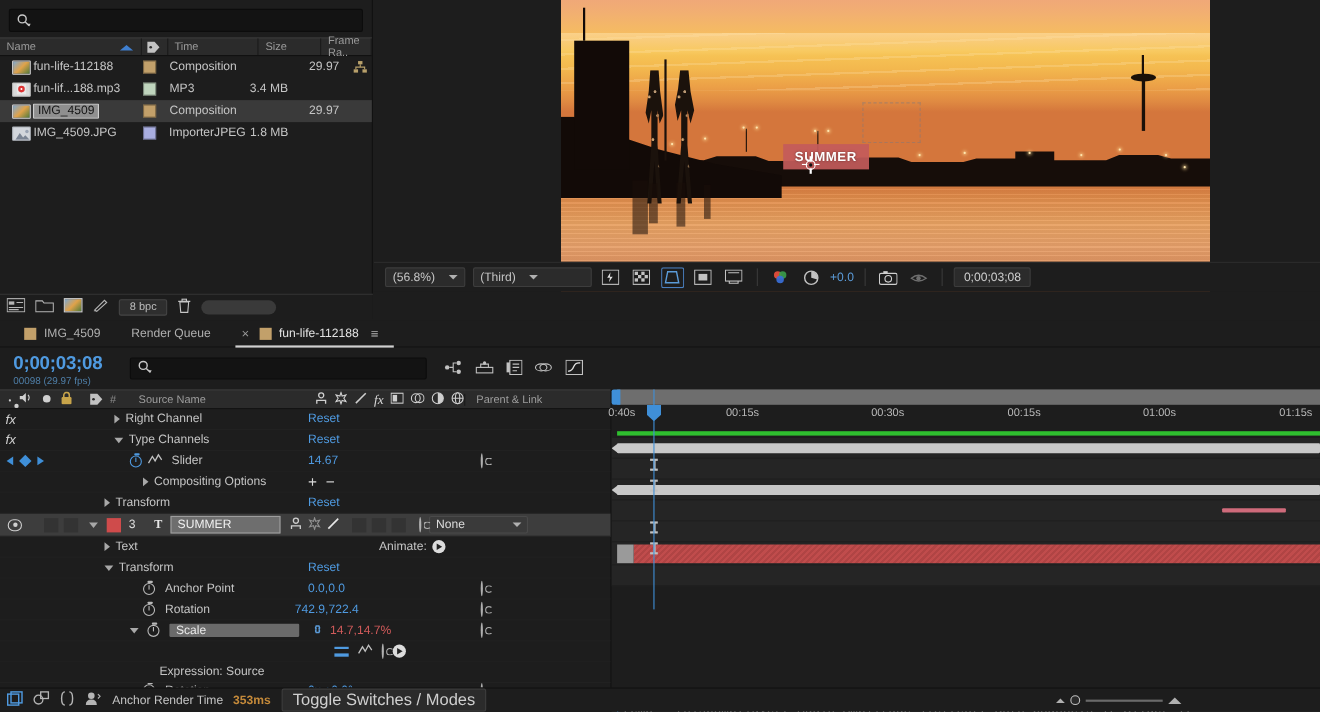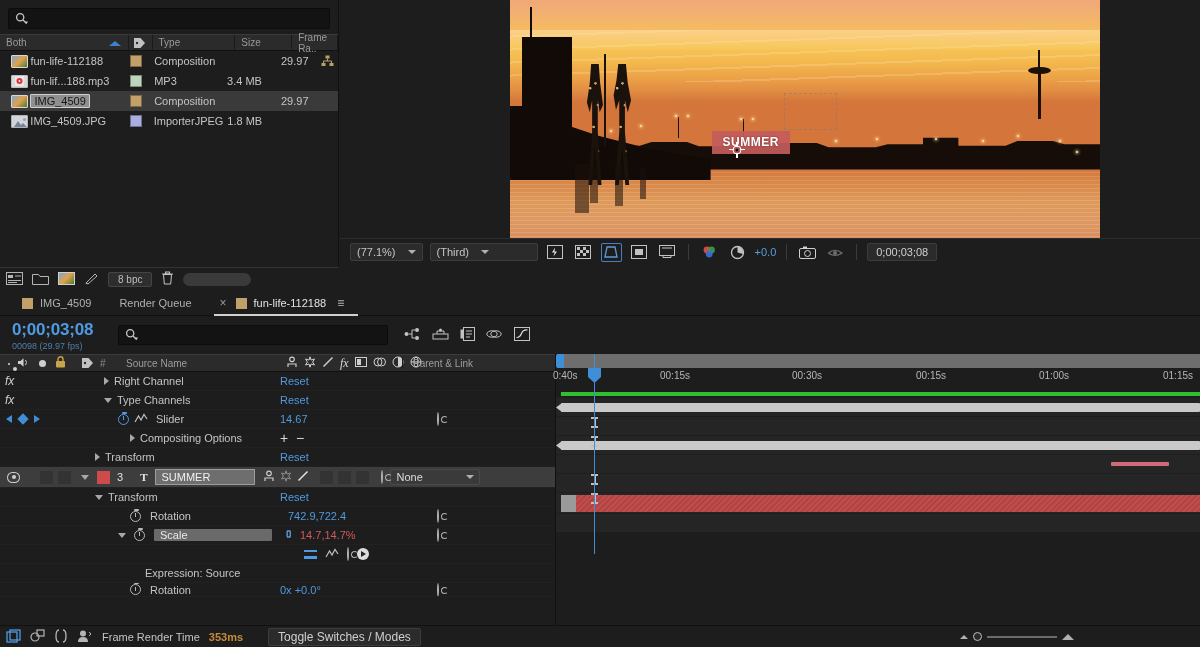--- a/index.html
+++ b/index.html
@@ -265,21 +265,21 @@
   .tl-colhead {
     display: flex; align-items: center; height: 18px;
     background: #2b2b2b; border-top: 1px solid #3a3a3a; border-bottom: 1px solid #111;
     font-size: 10px; color: #9d9d9d;
   }
   .tlc-av { display: flex; align-items: center; gap: 9px; width: 76px; padding-left: 8px; }
   .tlc-tag { width: 22px; display: flex; align-items: center; justify-content: center; }
   .tlc-num { width: 22px; padding-left: 2px; color: #8c8c8c; }
   .tlc-src { width: 160px; padding-left: 6px; }
   .tlc-switches { width: 122px; display: flex; align-items: center; gap: 6px; padding-left: 6px; }
-  .tlc-parent { flex: 1; padding-left: 10px; border-left: 1px solid #1a1a1a; }
+  .tlc-parent { flex: 1; padding-left: 10px; border-left: 1px solid #1a1a1a; margin-left: 20px; }
 
   .row {
     display: flex; align-items: center; height: 19px;
     font-size: 11px; border-bottom: 1px solid #212121; position: relative;
   }
   .row.prop { color: #c4c4c4; }
   .row.layer-row { background: #3d3d3d; height: 21px; }
   .row .fxlabel { width: 26px; padding-left: 5px; color: #cfcfcf; font-style: italic; font-size: 12px; }
   .row .keynav { width: 66px; display: flex; align-items: center; gap: 7px; padding-left: 6px; }
   .row .indent-label { display: flex; align-items: center; gap: 5px; }
@@ -398,21 +398,21 @@
   }
 
   .status-bar {
     position: absolute; left: 0; bottom: 0; width: 1200px; height: 22px;
     background: #1d1d1d; border-top: 1px solid #111;
     display: flex; align-items: center; padding: 0 6px; gap: 9px; font-size: 11px;
   }
   .status-bar .frt-val { color: #c58a3a; font-weight: bold; }
   .toggle-chip {
     background: #2b2b2b; border: 1px solid #3d3d3d; border-radius: 2px;
-    padding: 1px 9px; color: #cfcfcf; font-size: 12px; margin-left: 16px;
+    padding: 1px 9px; color: #cfcfcf; font-size: 15px; margin-left: 1px;
   }
   .zoom-slider { display: flex; align-items: center; gap: 5px; margin-left: auto; margin-right: 120px; }
   .zs-track { width: 70px; height: 2px; background: #6a6a6a; position: relative; }
   .zs-knob { width: 9px; height: 9px; border-radius: 50%; border: 1.5px solid #c0c0c0; background: #2a2a2a; }
   .mini-mt { width: 0; height: 0; border-left: 6px solid transparent; border-right: 6px solid transparent; border-bottom: 6px solid #b0b0b0; }
   .mini-mt.sm { border-left-width: 4px; border-right-width: 4px; border-bottom-width: 4px; }
 </style>
 </head>
 <body>
 
@@ -427,31 +427,31 @@
               <line x1="8" y1="8" x2="11.5" y2="11.5" stroke="#c8c8c8" stroke-width="1.3"></line>
               <polygon points="10,9.5 13,9.5 11.5,12" fill="#c8c8c8"></polygon>
             </svg>
         </span>
         <input type="text" value="" placeholder="" style="">
       </div>
     </div>
 
     <div class="col-head">
       <div class="ch-name">
-        <span>Both</span>
+        <span>Name</span>
         <span class="sort-arrow"></span>
       </div>
       <div class="ch-tag">
         <svg width="13" height="12" viewBox="0 0 13 12">
             <path d="M1 1 L7.5 1 L12 6 L7.5 11 L1 11 Z" fill="#c2c2c2"></path>
             <circle cx="4" cy="6" r="1.2" fill="#2b2b2b"></circle>
           </svg>
       </div>
       <div class="ch-type">
-        <span>Type</span>
+        <span>Time</span>
       </div>
       <div class="ch-size">
         <span>Size</span>
       </div>
       <div class="ch-fr">
         <span>Frame Ra..</span>
       </div>
     </div>
 
     <div class="file-list">
@@ -637,21 +637,21 @@
         <span class="cross" style="left:0;top:7px;width:5px;height:1.5px"></span>
         <span class="cross" style="right:0;top:7px;width:5px;height:1.5px"></span>
         <span class="cross" style="left:7px;top:0;width:1.5px;height:5px"></span>
         <span class="cross" style="left:7px;bottom:0;width:1.5px;height:5px"></span>
         <span class="dot"></span>
       </div>
     </div>
 
     <div class="viewer-toolbar">
       <div class="vt-select">
-        <span>(77.1%)</span>
+        <span>(56.8%)</span>
         <span class="caret-dn"></span>
       </div>
       <div class="vt-select" style="min-width:108px">
         <span>(Third)</span>
         <span class="caret-dn"></span>
       </div>
 
       <span class="vt-btn">
         <svg width="16" height="14" viewBox="0 0 16 14">
             <rect x=".5" y=".5" width="15" height="13" fill="none" stroke="#c2c2c2"></rect>
@@ -959,38 +959,58 @@
           <span class="switch-sq" style="margin-left:11px"></span>
           <span class="switch-sq" style="margin-left:5px"></span>
           <span class="switch-sq" style="margin-left:5px"></span>
           <span style="margin-left:12px"><span class="swirl"></span></span>
           <span class="parent-sel" style="margin-left:7px">
             <span>None</span>
             <span class="caret-dn"></span>
           </span>
         </div>
 
+        <div class="row prop">
+          <span style="width:95px"></span>
+          <span class="indent-label">
+            <span class="arrow-r"></span>
+            <span>Text</span>
+          </span>
+          <span class="animate-lbl">
+            <span>Animate:</span>
+            <span class="play-circle"></span>
+          </span>
+        </div>
 
         <div class="row prop">
           <span style="width:95px"></span>
           <span class="indent-label">
             <span class="arrow-d"></span>
             <span>Transform</span>
           </span>
           <span class="value" style="position:absolute;left:280px">Reset</span>
         </div>
 
+        <div class="row prop">
+          <span style="width:130px"></span>
+          <span class="indent-label">
+            <span class="stopwatch"></span>
+            <span style="margin-left:4px">Anchor Point</span>
+          </span>
+          <span class="value" style="position:absolute;left:280px">0.0,0.0</span>
+          <span style="position:absolute;left:437px"><span class="swirl"></span></span>
+        </div>
 
         <div class="row prop">
           <span style="width:130px"></span>
           <span class="indent-label">
             <span class="stopwatch"></span>
             <span style="margin-left:4px">Rotation</span>
           </span>
-          <span class="value" style="position:absolute;left:288px">742.9,722.4</span>
+          <span class="value" style="position:absolute;left:268px">742.9,722.4</span>
           <span style="position:absolute;left:437px"><span class="swirl"></span></span>
         </div>
 
         <div class="row prop">
           <span style="width:118px"></span>
           <span class="indent-label">
             <span class="arrow-d"></span>
             <span class="stopwatch" style="margin-left:3px"></span>
             <span class="prop-sel" style="margin-left:4px">Scale</span>
           </span>
@@ -1115,21 +1135,21 @@
             <path d="M9 1 Q12 1 12 7 Q12 13 9 13" fill="none" stroke="#b5b5b5" stroke-width="1.3"></path>
           </svg>
       </span>
       <span>
         <svg width="16" height="14" viewBox="0 0 16 14">
             <circle cx="6" cy="4.5" r="3" fill="#b5b5b5"></circle>
             <path d="M1 13 Q1 8 6 8 Q11 8 11 13 Z" fill="#b5b5b5"></path>
             <path d="M12 3 l2 2 l-2 2" fill="none" stroke="#b5b5b5"></path>
           </svg>
       </span>
-      <span style="color:#c4c4c4">Frame Render Time</span>
+      <span style="color:#c4c4c4">Anchor Render Time</span>
       <span class="frt-val">353ms</span>
       <span class="toggle-chip">Toggle Switches / Modes</span>
       <span class="zoom-slider">
         <span class="mini-mt sm"></span>
         <span class="zs-knob"></span>
         <span class="zs-track"></span>
         <span class="mini-mt"></span>
       </span>
     </div>
   </div>

